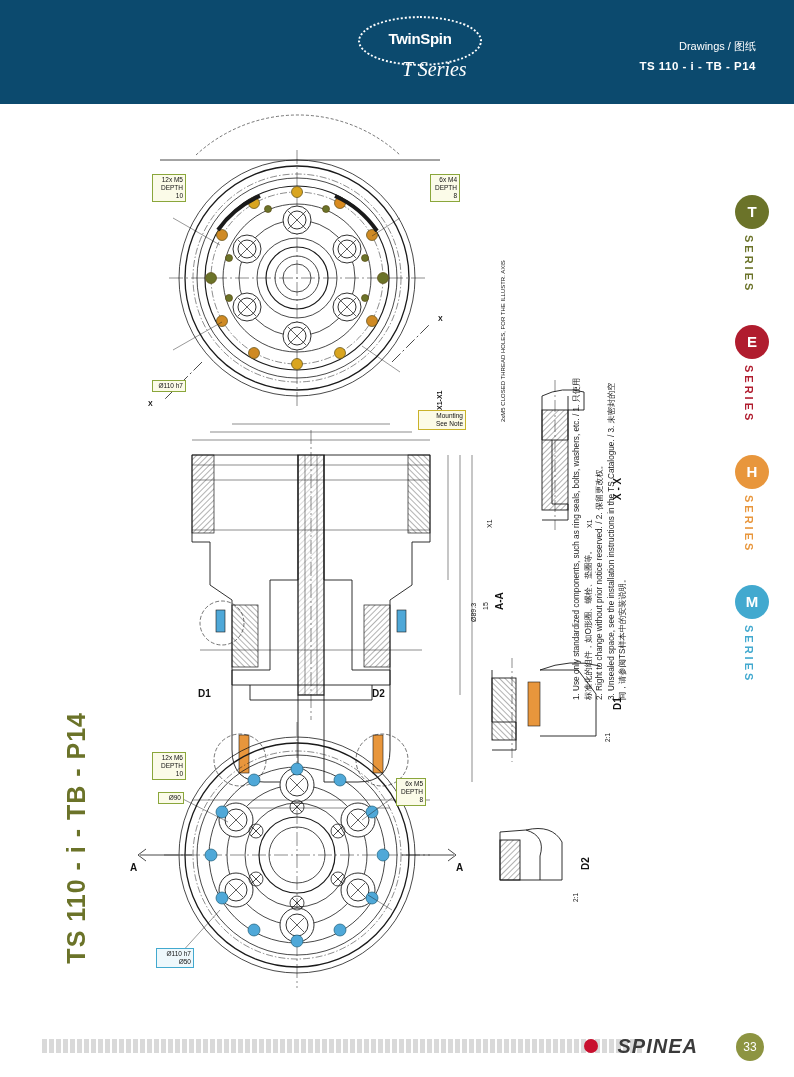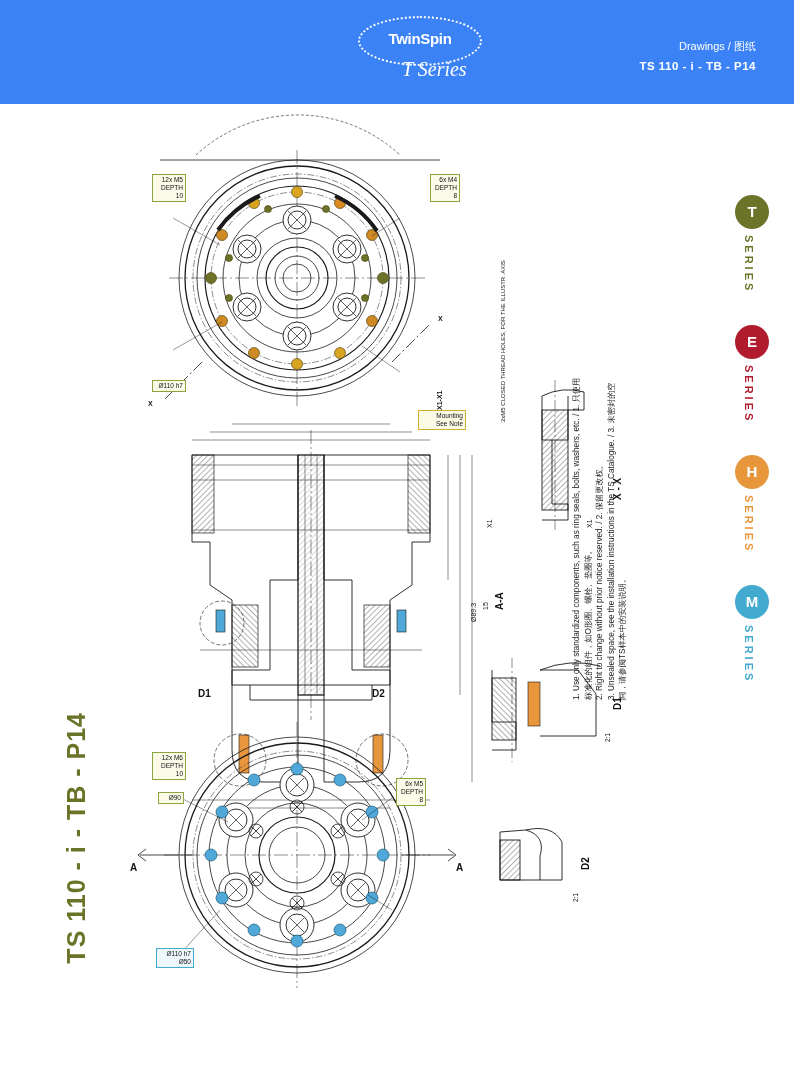--- a/index.html
+++ b/index.html
@@ -13,21 +13,21 @@
   .page {
     position: relative;
     width: 794px; height: 1077px;
     background: #ffffff;
   }
 
   
   .header {
     position: absolute; left: 0; top: 0;
     width: 794px; height: 104px;
-    background: #3b82f6;
+    background: #0c4a6e;
   }
   .logo-wrap {
     position: absolute; left: 340px; top: 14px;
     width: 180px; height: 78px;
     color: #ffffff;
   }
   .logo-oval {
     position: absolute; left: 18px; top: 2px;
     width: 124px; height: 50px;
     border: 2px dotted #ffffff;
@@ -512,14 +512,20 @@
 
     <div class="lbl lbl-b big" style="left:30px; top:752px;">A</div>
     <div class="lbl lbl-b big" style="left:356px; top:752px;">A</div>
 
     <div class="tagbox" style="left:52px; top:642px; width:34px;">12x M6<br>DEPTH 10</div>
     <div class="tagbox" style="left:296px; top:668px; width:30px;">6x M5<br>DEPTH 8</div>
     <div class="tagbox" style="left:58px; top:682px; width:26px;">Ø90</div>
     <div class="tagbox blue" style="left:56px; top:838px; width:38px;">Ø110 h7<br>Ø50</div>
   </div>
 
+  <div class="footer">
+    <div class="footer-bar"></div>
+    <div class="spinea-dot"></div>
+    <div class="spinea">SPINEA</div>
+    <div class="pagenum">33</div>
+  </div>
 
 </div>
 
 </body></html>

